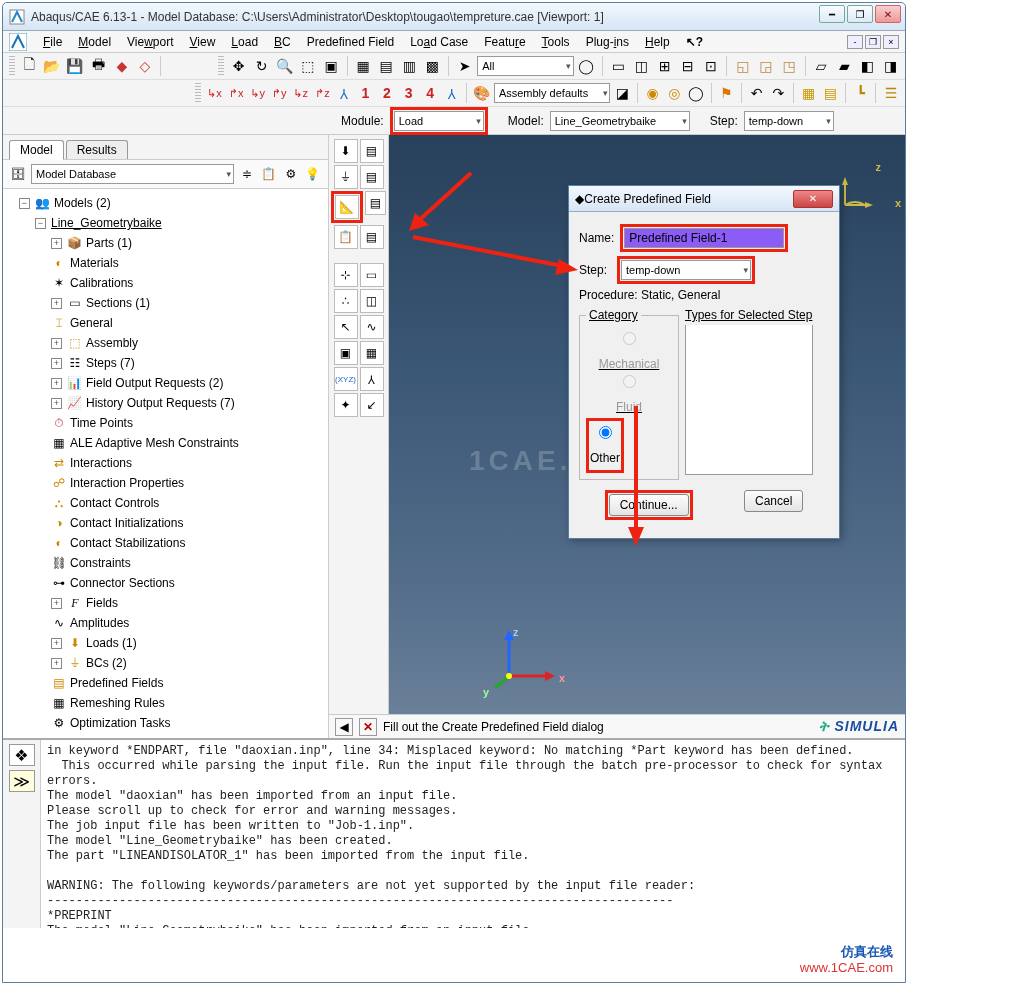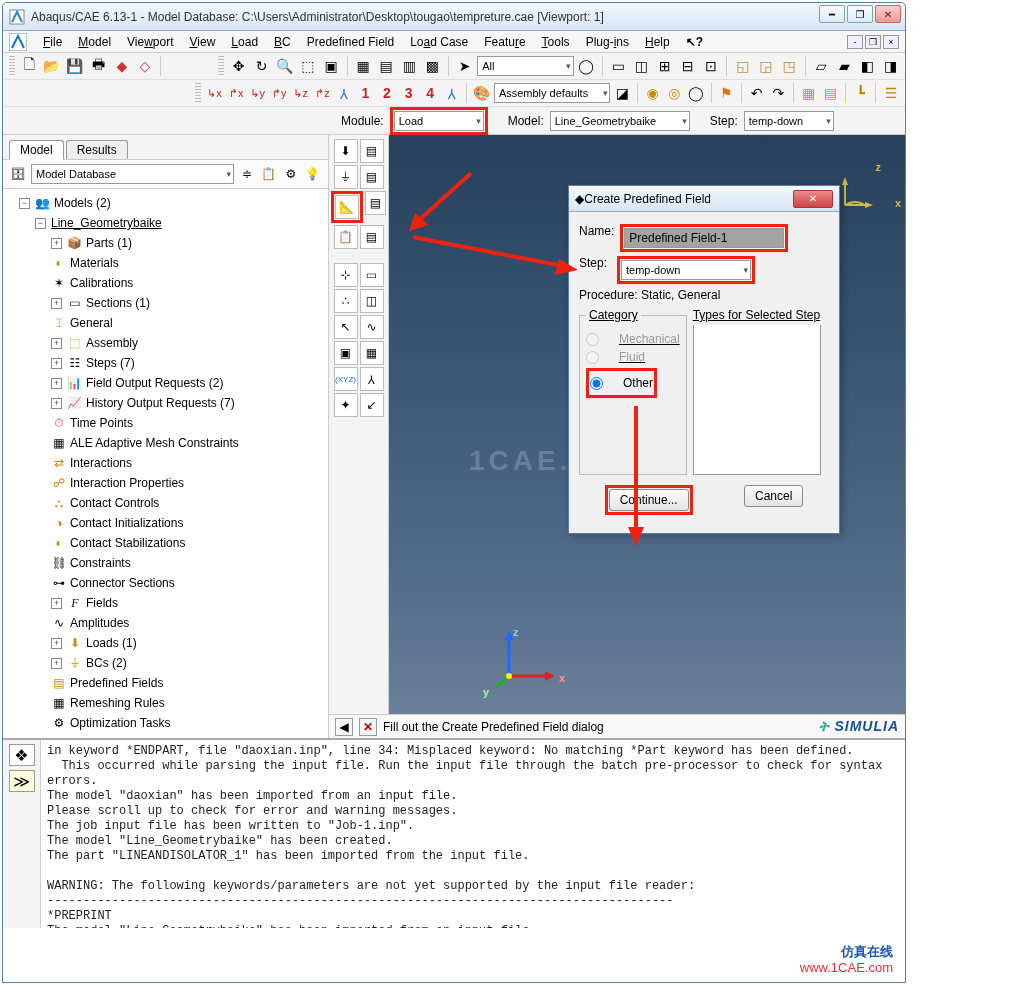--- a/index.html
+++ b/index.html
@@ -54,26 +54,26 @@
 .simulia { margin-left:auto; color:#1a4fa0; font-style:italic; font-weight:bold; font-size:14px; letter-spacing:1px; }
 .msgpane { height: 190px; border-top:2px solid #aaa; display:flex; }
 .msgl { width:38px; background:#f4f4f4; border-right:1px solid #ccc; display:flex; flex-direction:column; align-items:center; gap:4px; padding-top:4px; }
 .msgl .mb { width:26px; height:22px; border:1px solid #999; background:#fff; display:flex; align-items:center; justify-content:center; }
 .msgt { flex:1; font-family:"Courier New",monospace; font-size:12px; padding:4px 6px; white-space:pre; overflow:hidden; color:#222; line-height:15px; }
 
 .dlg { position:absolute; left:565px; top:182px; width:272px; border:1px solid #5a7fa0; background:#f0f0f0; box-shadow: 2px 2px 8px rgba(0,0,0,0.3); font-size:12px; }
 .dlg .dtitle { height:26px; background: linear-gradient(#f3f8fe,#d6e5f5); display:flex; align-items:center; padding:0 6px; font-size:12px; border-bottom:1px solid #9ab; }
 .dlg .dtitle .dx { margin-left:auto; width:40px; height:18px; background:linear-gradient(#e88,#c44); color:#fff; border-radius:2px; display:flex; align-items:center; justify-content:center; font-size:10px; border:1px solid #a33; }
 .dlg .dbody { padding:8px 10px; }
-.dlg .drow { display:flex; align-items:flex-start; gap:6px; margin:4px 0; }
-.dlg input[type=text] { height:20px; border:1px solid #999; padding:0 4px; font-size:12px; background:#a3a3a3; }
+.dlg .drow { display:flex; align-items:center; gap:6px; margin:4px 0; }
+.dlg input[type=text] { height:20px; border:1px solid #999; padding:0 4px; font-size:12px; background:#8b5cf6; }
 .dlg .cols { display:flex; gap:6px; margin-top:6px;text-decoration:underline; }
 .dlg fieldset { border:1px solid #bbb; padding:6px; }
 .dlg legend { font-size:12px; padding:0 3px; }
-.dlg .opt { display:flex; align-items:center; gap:20px; margin:4px 0; font-size:12px; }
+.dlg .opt { display:flex; align-items:center; gap:12px; margin:4px 0; font-size:12px;flex-direction:column; }
 .dlg .opt input[disabled] + span { color:#999; }
 .dlg .typelist { border:1px solid #999; background:#fff; height:170px; width:128px; overflow:hidden; }
 .dlg .typeitem { padding:2px 4px; }
 .dlg .typeitem.sel { background:#2a6fd6; color:#fff; }
 .dlg .dbtns { display:flex; justify-content:space-around; padding:10px 0 10px 0; }
 .dlg button { height:22px; padding:0 10px; border:1px solid #888; background:linear-gradient(#fdfdfd,#e4e4e4); border-radius:3px; font-size:12px; }
 
 .arrow { position:absolute; pointer-events:none; }
 .watermark2 { position:absolute; right:12px; bottom:6px; font-size:13px; text-align:right; line-height:16px; }
 .watermark2 .cn { color:#1857b5; font-weight:bold; }

